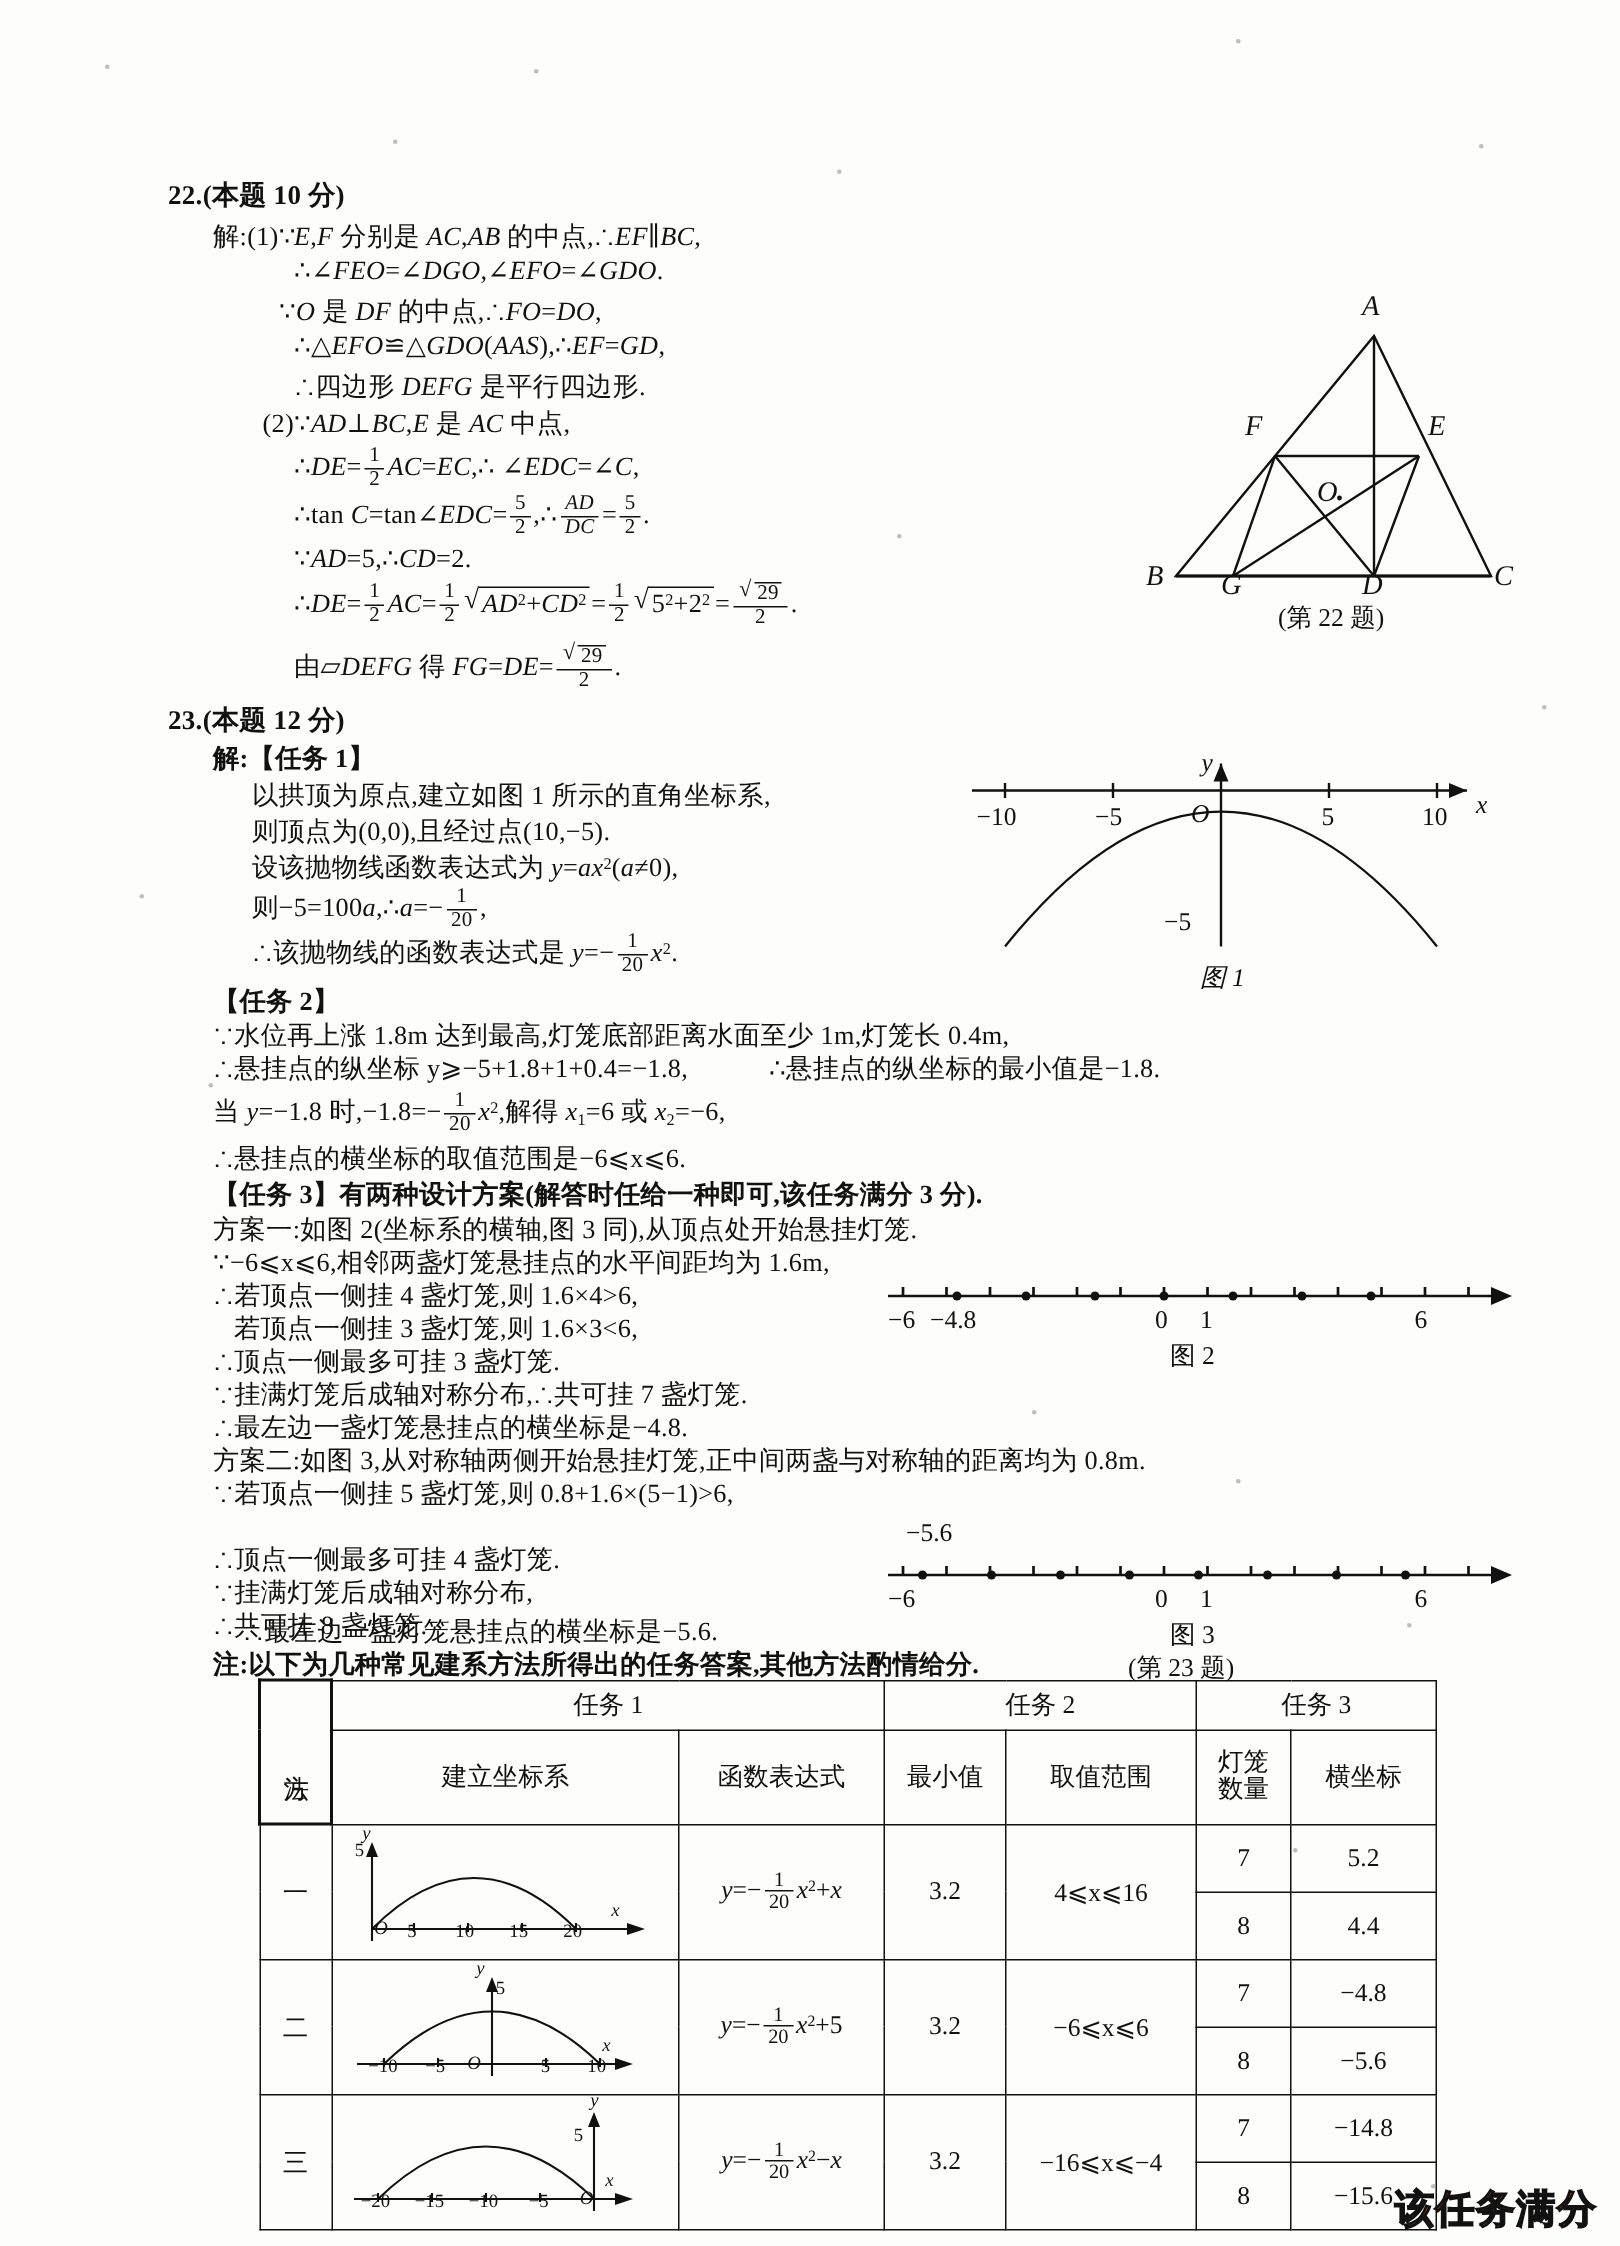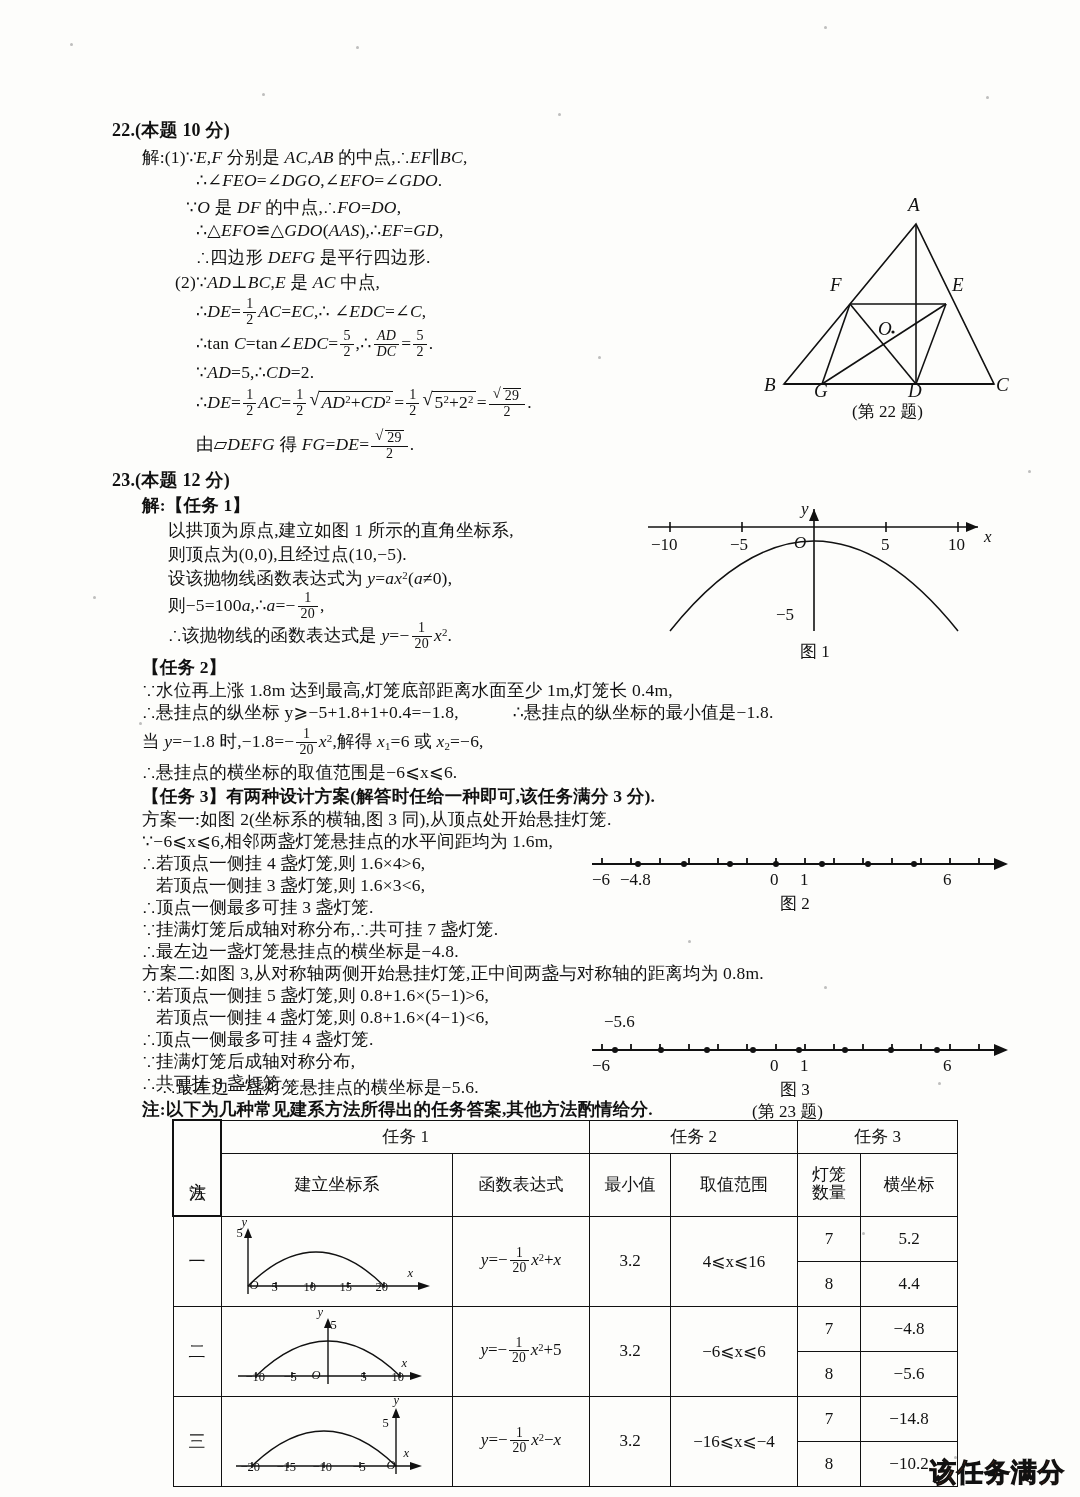--- a/index.html
+++ b/index.html
@@ -166,21 +166,20 @@
   <div class="line" style="left:142px;top:807px;">方案一:如图 2(坐标系的横轴,图 3 同),从顶点处开始悬挂灯笼.</div>
   <div class="line" style="left:142px;top:829px;">∵−6⩽x⩽6,相邻两盏灯笼悬挂点的水平间距均为 1.6m,</div>
   <div class="line" style="left:142px;top:851px;">∴若顶点一侧挂 4 盏灯笼,则 1.6×4&gt;6,</div>
   <div class="line" style="left:156px;top:873px;">若顶点一侧挂 3 盏灯笼,则 1.6×3&lt;6,</div>
   <div class="line" style="left:142px;top:895px;">∴顶点一侧最多可挂 3 盏灯笼.</div>
   <div class="line" style="left:142px;top:917px;">∵挂满灯笼后成轴对称分布,∴共可挂 7 盏灯笼.</div>
   <div class="line" style="left:142px;top:939px;">∴最左边一盏灯笼悬挂点的横坐标是−4.8.</div>
 
   <div class="line" style="left:142px;top:961px;">方案二:如图 3,从对称轴两侧开始悬挂灯笼,正中间两盏与对称轴的距离均为 0.8m.</div>
   <div class="line" style="left:142px;top:983px;">∵若顶点一侧挂 5 盏灯笼,则 0.8+1.6×(5−1)&gt;6,</div>
-  <div class="line" style="left:156px;top:1005px;">若顶点一侧挂 4 盏灯笼,则 0.8+1.6×(4−1)&lt;6,</div>
   <div class="line" style="left:142px;top:1027px;">∴顶点一侧最多可挂 4 盏灯笼.</div>
   <div class="line" style="left:142px;top:1049px;">∵挂满灯笼后成轴对称分布,</div>
   <div class="line" style="left:142px;top:1071px;">∴共可挂 8 盏灯笼.</div>
   <div class="line" style="left:142px;top:1076px;opacity:0">.</div>
 
   <div class="line" style="left:142px;top:1075px;margin-left:20px;">∴最左边一盏灯笼悬挂点的横坐标是−5.6.</div>
   <div class="line bold" style="left:142px;top:1097px;">注:以下为几种常见建系方法所得出的任务答案,其他方法酌情给分.</div>
 
   <div class="fig1">
     <svg width="396" height="130" viewBox="0 0 396 130">
@@ -201,21 +200,21 @@
       </g>
     </svg>
     <div class="tick" style="left:3px;top:30px;">−10</div>
     <div class="tick" style="left:82px;top:30px;">−5</div>
     <div class="tick" style="left:233px;top:30px;">5</div>
     <div class="tick" style="left:300px;top:30px;">10</div>
     <div class="tick it" style="left:146px;top:28px;">O</div>
     <div class="tick" style="left:128px;top:100px;">−5</div>
     <div class="tick it" style="left:153px;top:-6px;">y</div>
     <div class="tick it" style="left:336px;top:22px;">x</div>
-    <div class="figcap" style="left:152px;top:135px;">图 1</div>
+    <div class="figcap" style="left:152px;top:135px;font-style:italic;">图 1</div>
   </div>
 
   <div class="nl" style="left:588px;top:848px;width:440px;height:60px;">
     <svg width="440" height="26" viewBox="0 0 440 26">
       <g stroke="#111" stroke-width="1.8" fill="none">
         <line x1="4" y1="16" x2="414" y2="16"></line>
         <polygon points="420,16 406,10 406,22" fill="#111" stroke="none"></polygon>
 
         <line x1="14" y1="10" x2="14" y2="16"></line>
           <line x1="43" y1="10" x2="43" y2="16"></line>
@@ -421,21 +420,21 @@
       <td rowspan="2">
         <span class="it">y</span>=−<span class="frac"><span class="num">1</span><span class="den">20</span></span><span class="it">x</span><sup>2</sup><span>−</span><span class="it">x</span>
       </td>
       <td rowspan="2">3.2</td>
       <td rowspan="2">−16⩽x⩽−4</td>
       <td style="height:44px">7</td>
       <td>−14.8</td>
     </tr>
     <tr>
       <td style="height:44px">8</td>
-      <td>−10.2</td>
+      <td>−15.6</td>
     </tr>
   </tbody>
     </table>
 
   <div class="wm">该任务满分</div>
 
   <div class="spk" style="left:70px;top:43px;width:3px;height:3px;"></div>
   <div class="spk" style="left:356px;top:46px;width:3px;height:3px;"></div>
   <div class="spk" style="left:824px;top:26px;width:3px;height:3px;"></div>
   <div class="spk" style="left:986px;top:96px;width:3px;height:3px;"></div>

